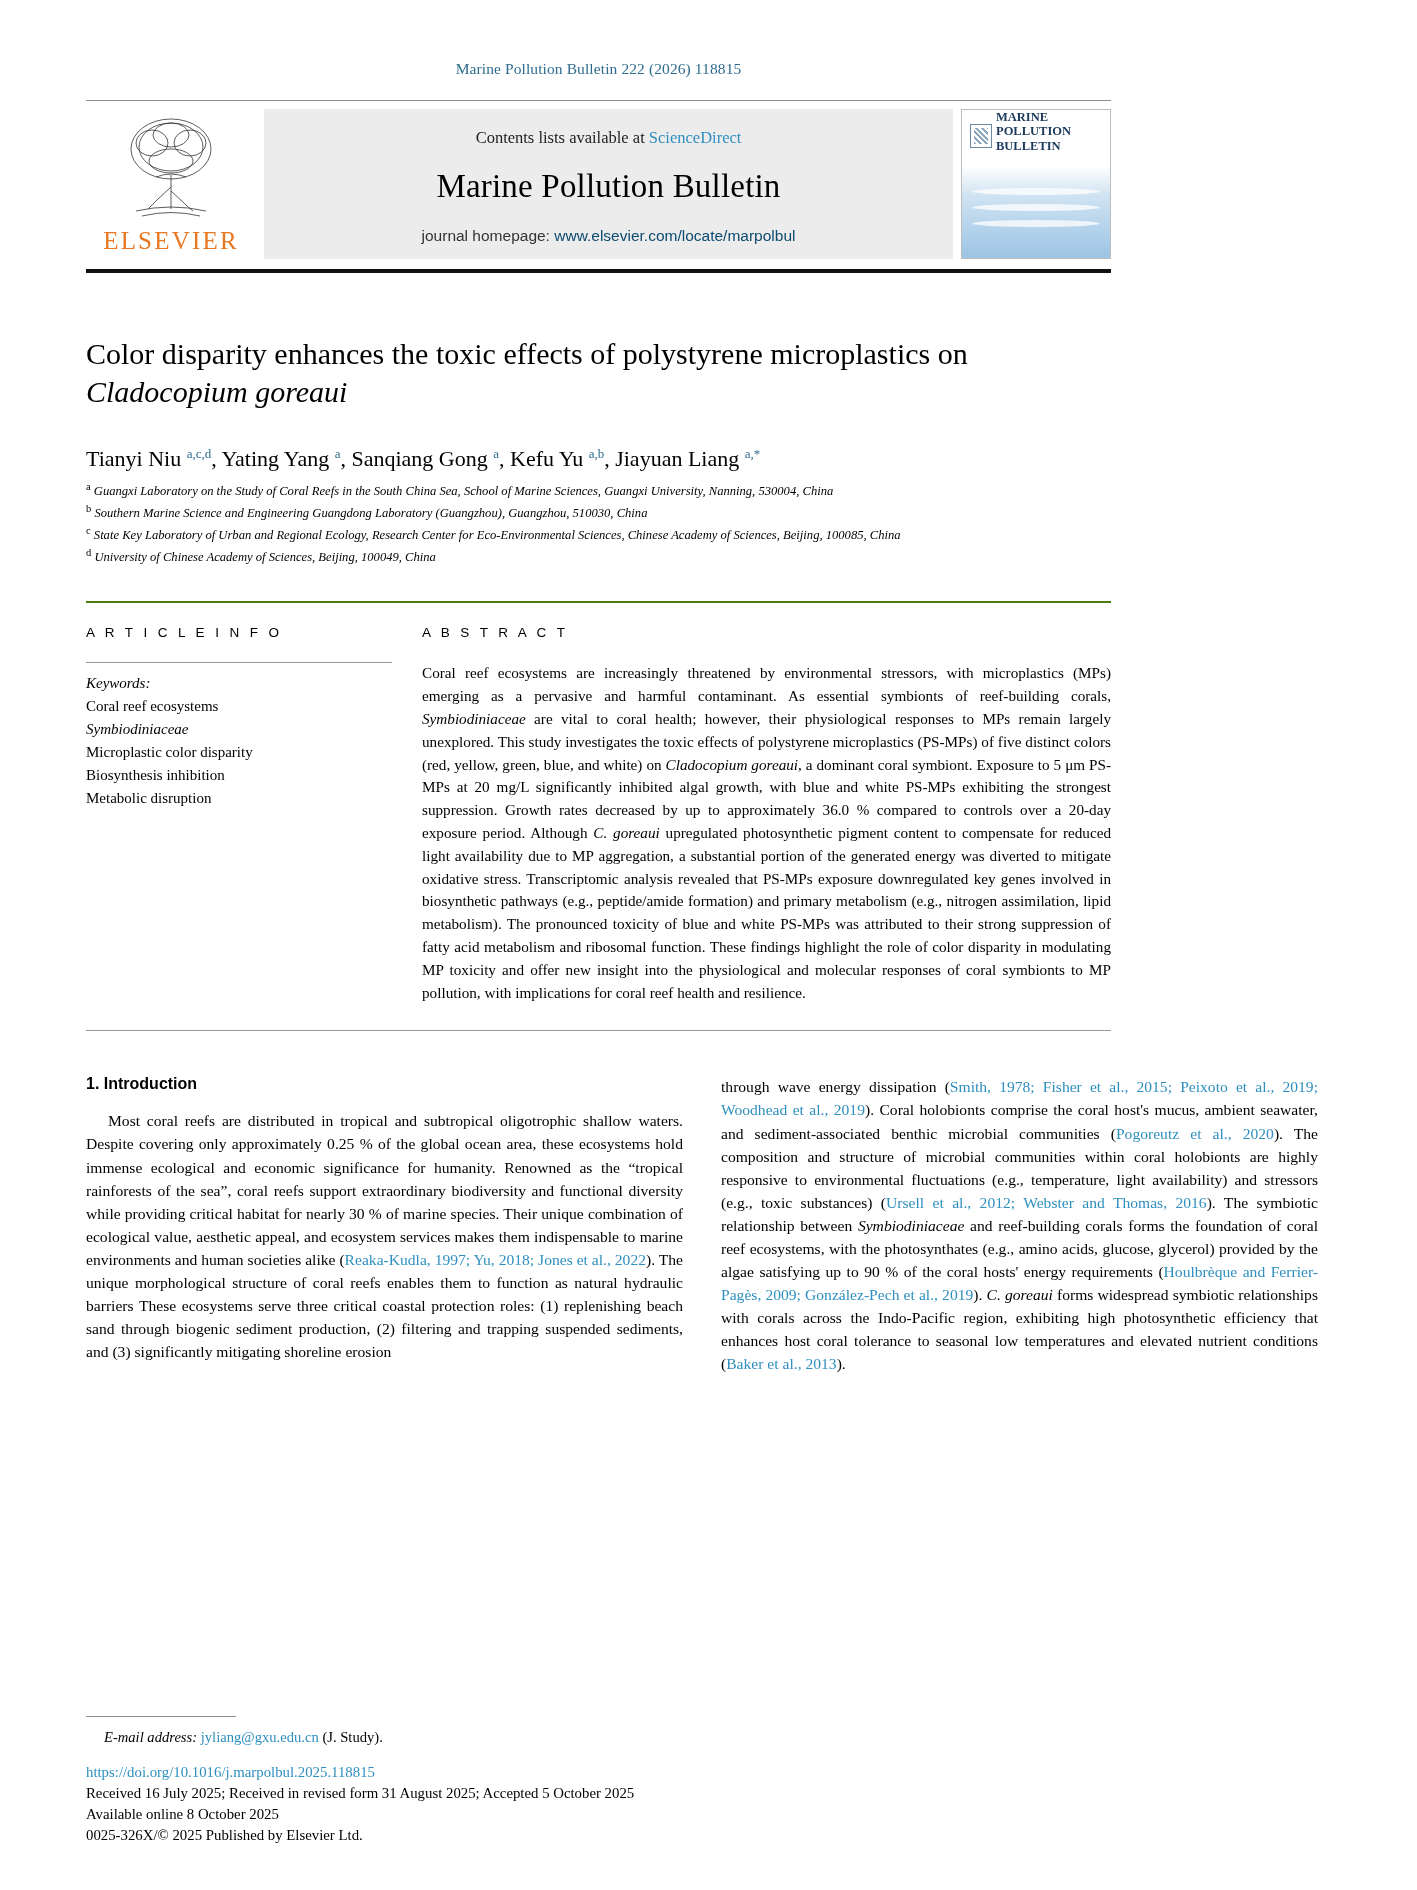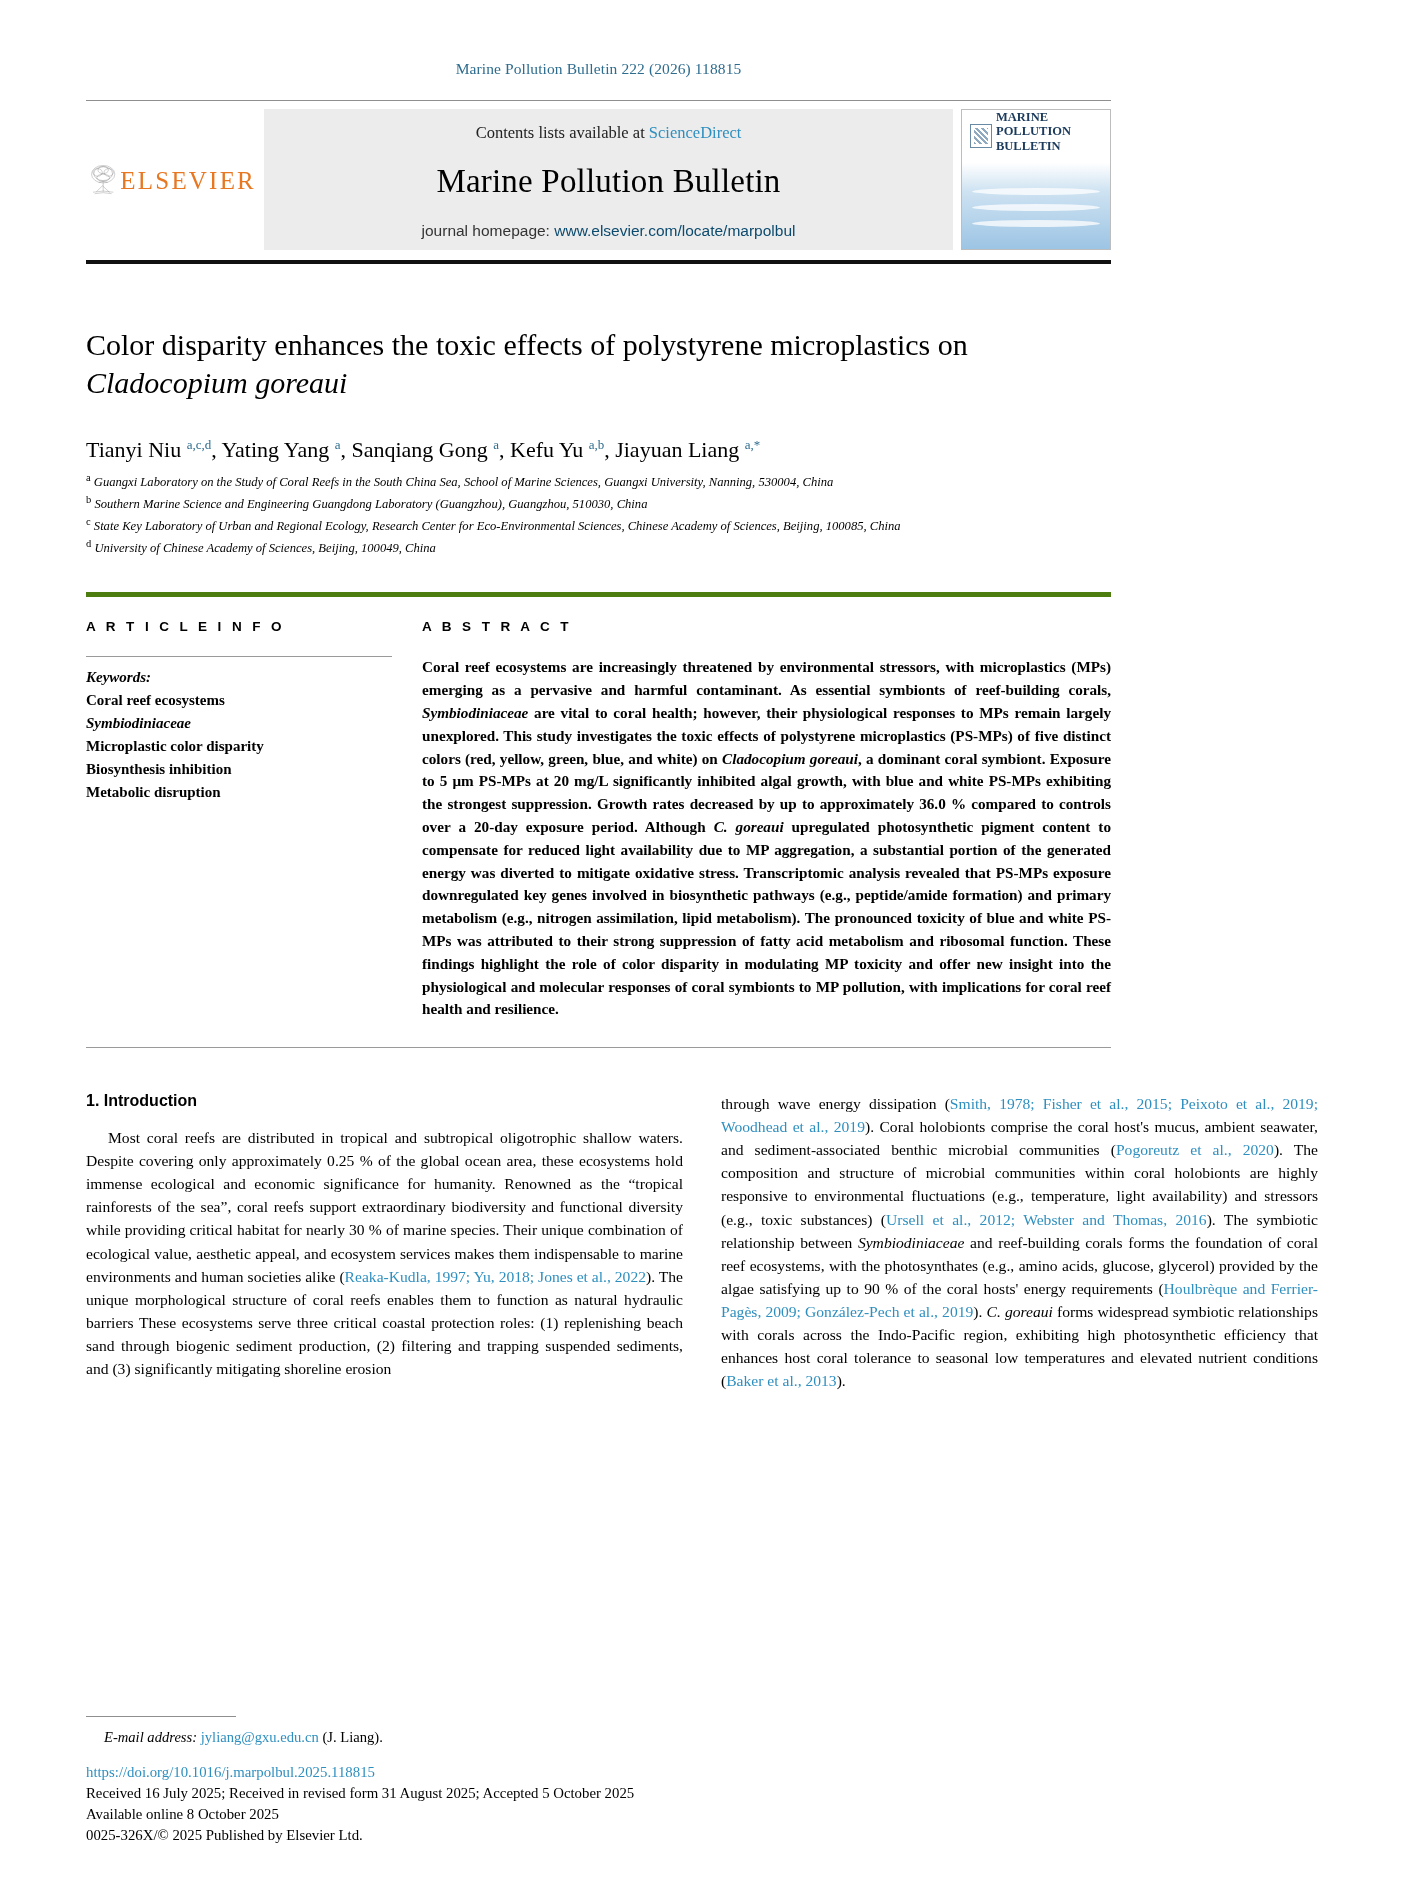--- a/index.html
+++ b/index.html
@@ -36,21 +36,21 @@
     border-top: 1px solid #8f8f8f;
     border-bottom: 4px solid #111;
     display: flex;
     align-items: stretch;
     padding: 8px 0 10px 0;
   }
   .elsevier-logo {
     width: 170px;
     flex: 0 0 170px;
     display: flex;
-    flex-direction: row;
+    flex-direction: column;
     align-items: center;
     padding: 4px 0;
   }
   .tree-svg { display:block; }
   .elsevier-word {
     font-family: "Liberation Serif", serif;
     font-size: 25px;
     letter-spacing: 2.2px;
     color: #e87722;
     margin-top: 2px;
@@ -140,23 +140,22 @@
     font-size: 12.6px;
     font-style: italic;
     line-height: 1.5;
   }
   .affiliations sup { font-style: normal; font-size: 10.5px; }
 
   
   .info-row {
     display: flex;
     margin-top: 34px;
-    border-top: 5px solid #4d7c0f;
+    border-top: 2px solid #4d7c0f;
     padding-top: 22px;
-    font-weight: bold;
   }
   .col-info {
     width: 306px;
     flex: 0 0 306px;
     padding-right: 30px;
   }
   .col-abstract { flex: 1 1 auto; }
   .sec-head {
     font-family: "Liberation Sans", sans-serif;
     font-size: 13.5px;
@@ -337,21 +336,21 @@
       <p class="body-p noindent">through wave energy dissipation (<span class="ref">Smith, 1978; Fisher et al., 2015; Peixoto et al., 2019; Woodhead et al., 2019</span>). Coral holobionts comprise the coral host's mucus, ambient seawater, and sediment-associated benthic microbial communities (<span class="ref">Pogoreutz et al., 2020</span>). The composition and structure of microbial communities within coral holobionts are highly responsive to environmental fluctuations (e.g., temperature, light availability) and stressors (e.g., toxic substances) (<span class="ref">Ursell et al., 2012; Webster and Thomas, 2016</span>). The symbiotic relationship between <span class="ital"><span class="ital">Symbiodiniaceae</span></span> and reef-building corals forms the foundation of coral reef ecosystems, with the photosynthates (e.g., amino acids, glucose, glycerol) provided by the algae satisfying up to 90 % of the coral hosts' energy requirements (<span class="ref">Houlbrèque and Ferrier-Pagès, 2009; González-Pech et al., 2019</span>). <span class="ital">C. goreaui</span> forms widespread symbiotic relationships with corals across the Indo-Pacific region, exhibiting high photosynthetic efficiency that enhances host coral tolerance to seasonal low temperatures and elevated nutrient conditions (<span class="ref">Baker et al., 2013</span>).</p>
     </div>
   </div>
 
   <div class="footer">
     <div class="footer-rule"></div>
     <div class="footnote">
       <div style="padding-left:18px;">
         <span class="email-label">E-mail address:</span>
         <a href="#">jyliang@gxu.edu.cn</a>
-        <span>(J. Liang).</span>
+        <span>(J. Study).</span>
       </div>
     </div>
     <div class="doi">
       <a href="#">https://doi.org/10.1016/j.marpolbul.2025.118815</a>
     </div>
     <div class="pubinfo">
       <div>Received 16 July 2025; Received in revised form 31 August 2025; Accepted 5 October 2025</div>
       <div>Available online 8 October 2025</div>
       <div>0025-326X/© 2025 Published by Elsevier Ltd.</div>
     </div>

